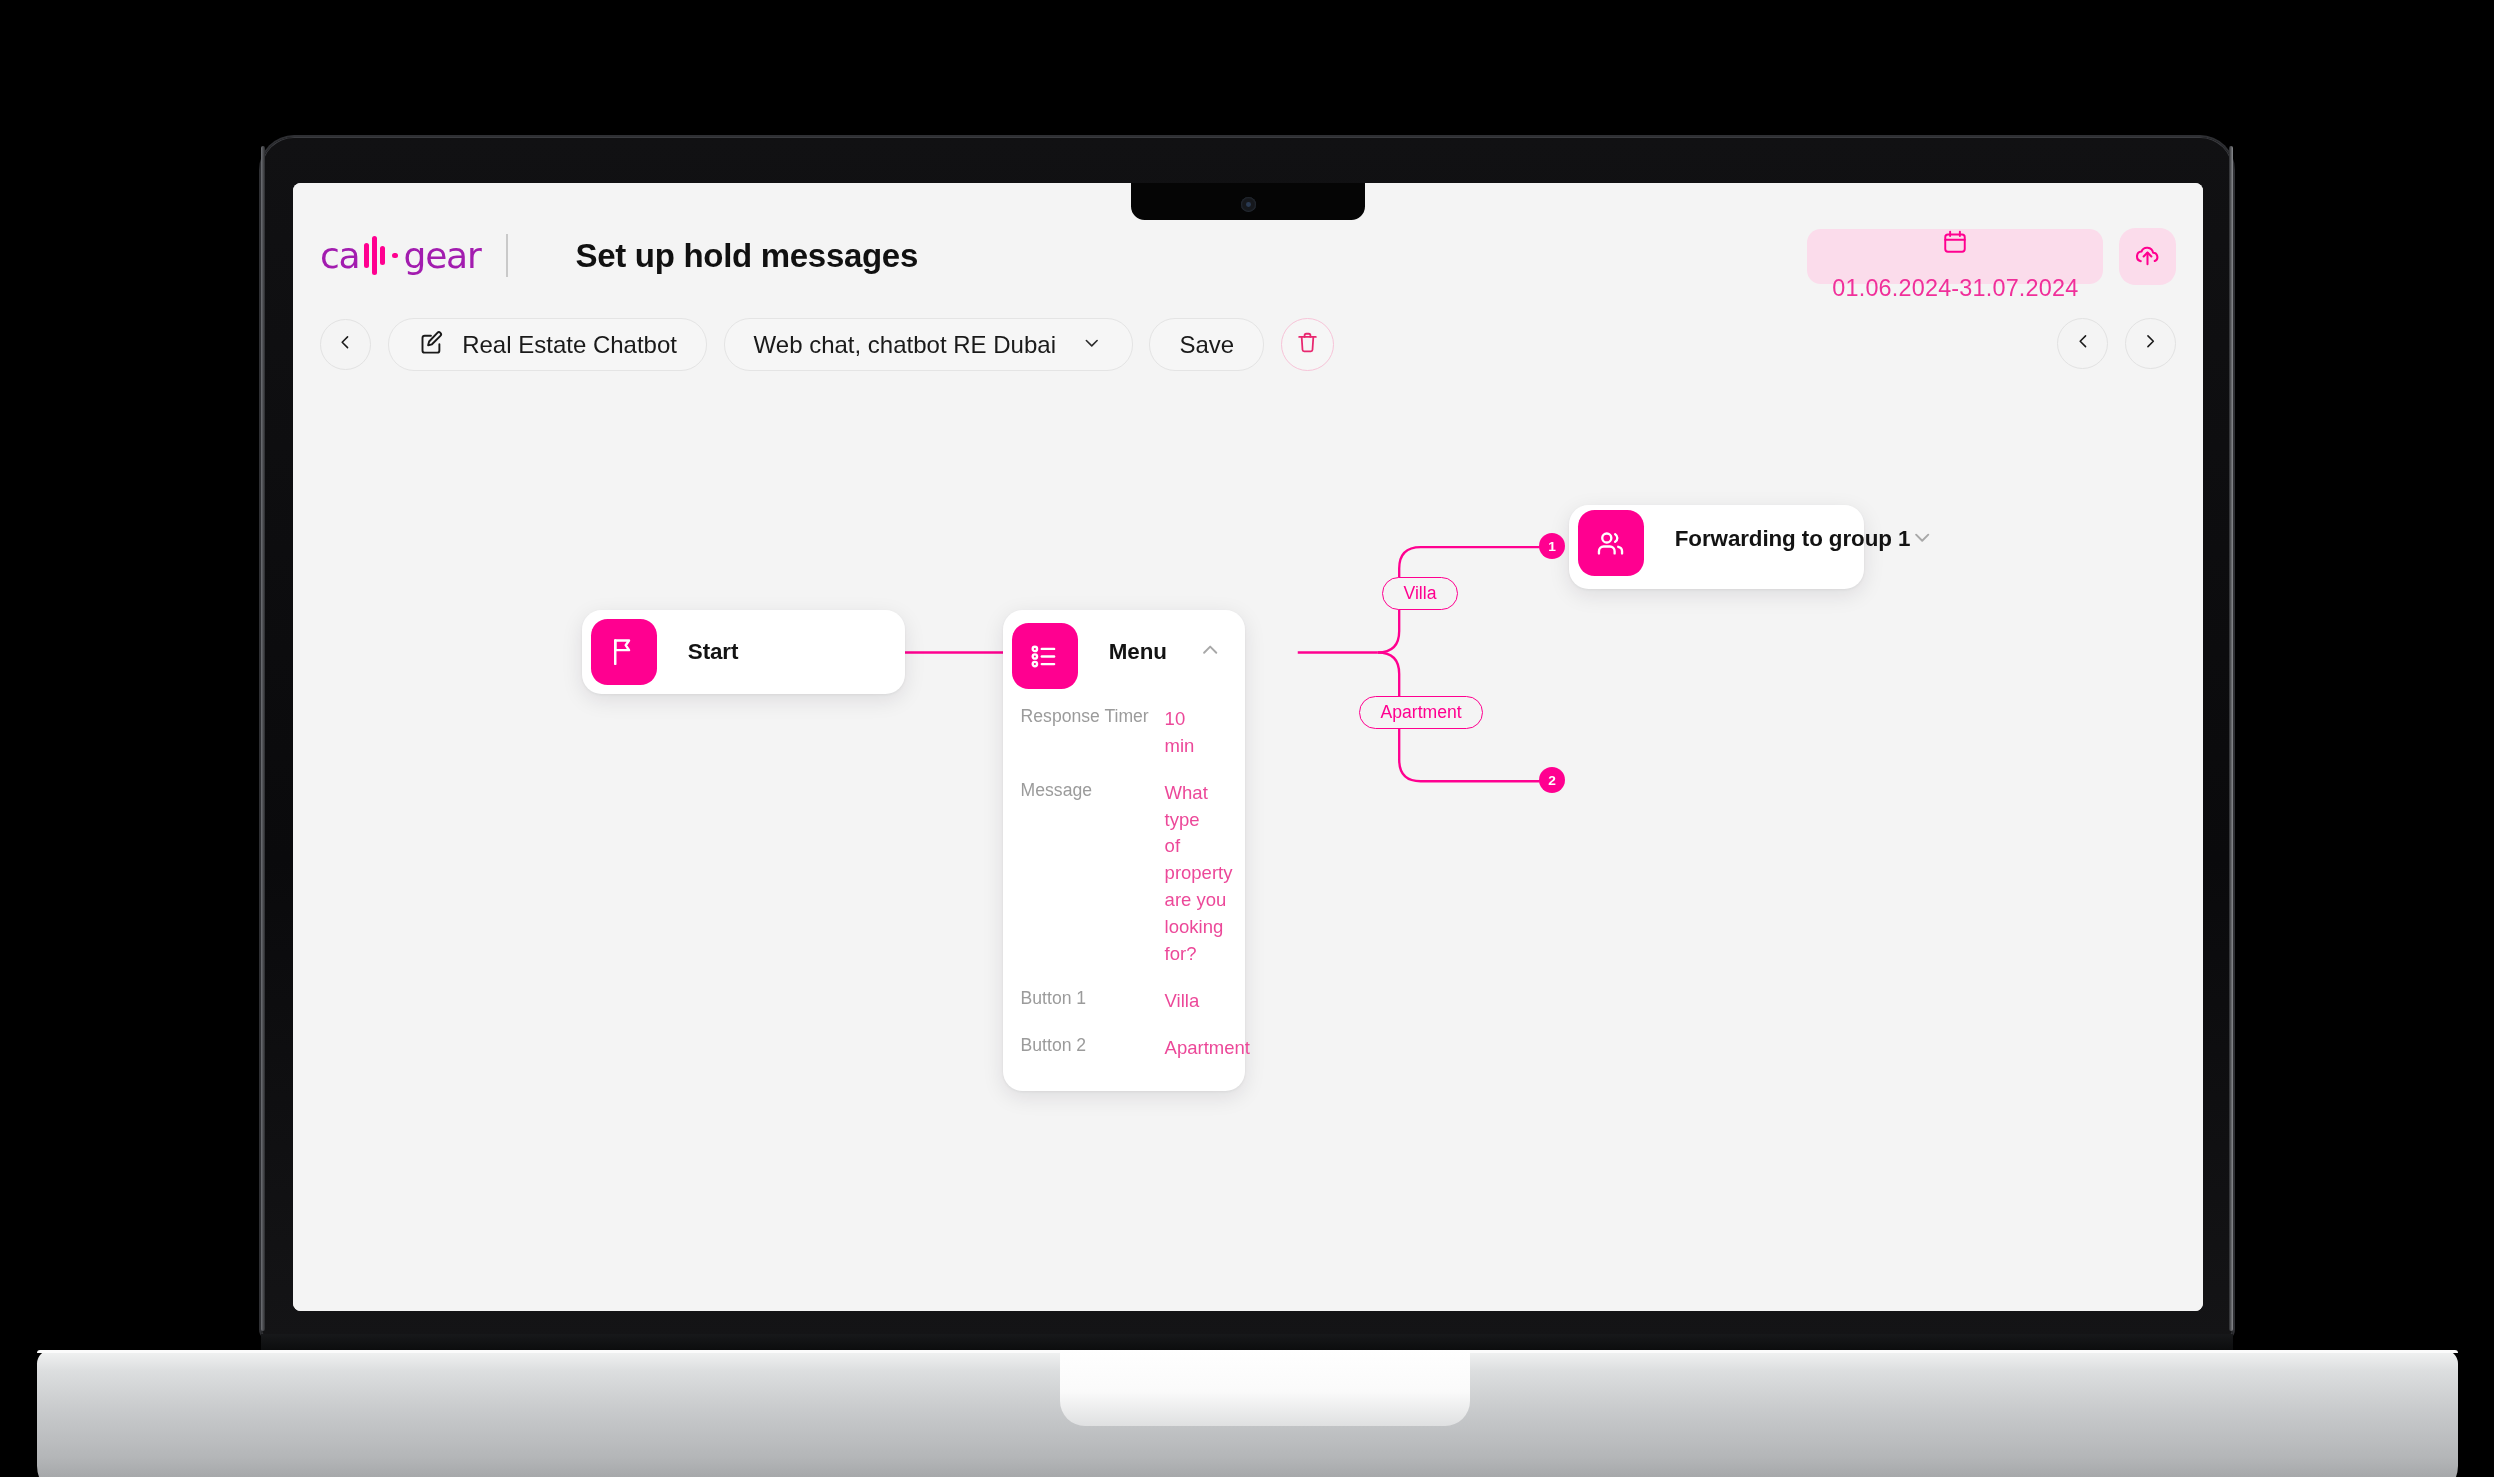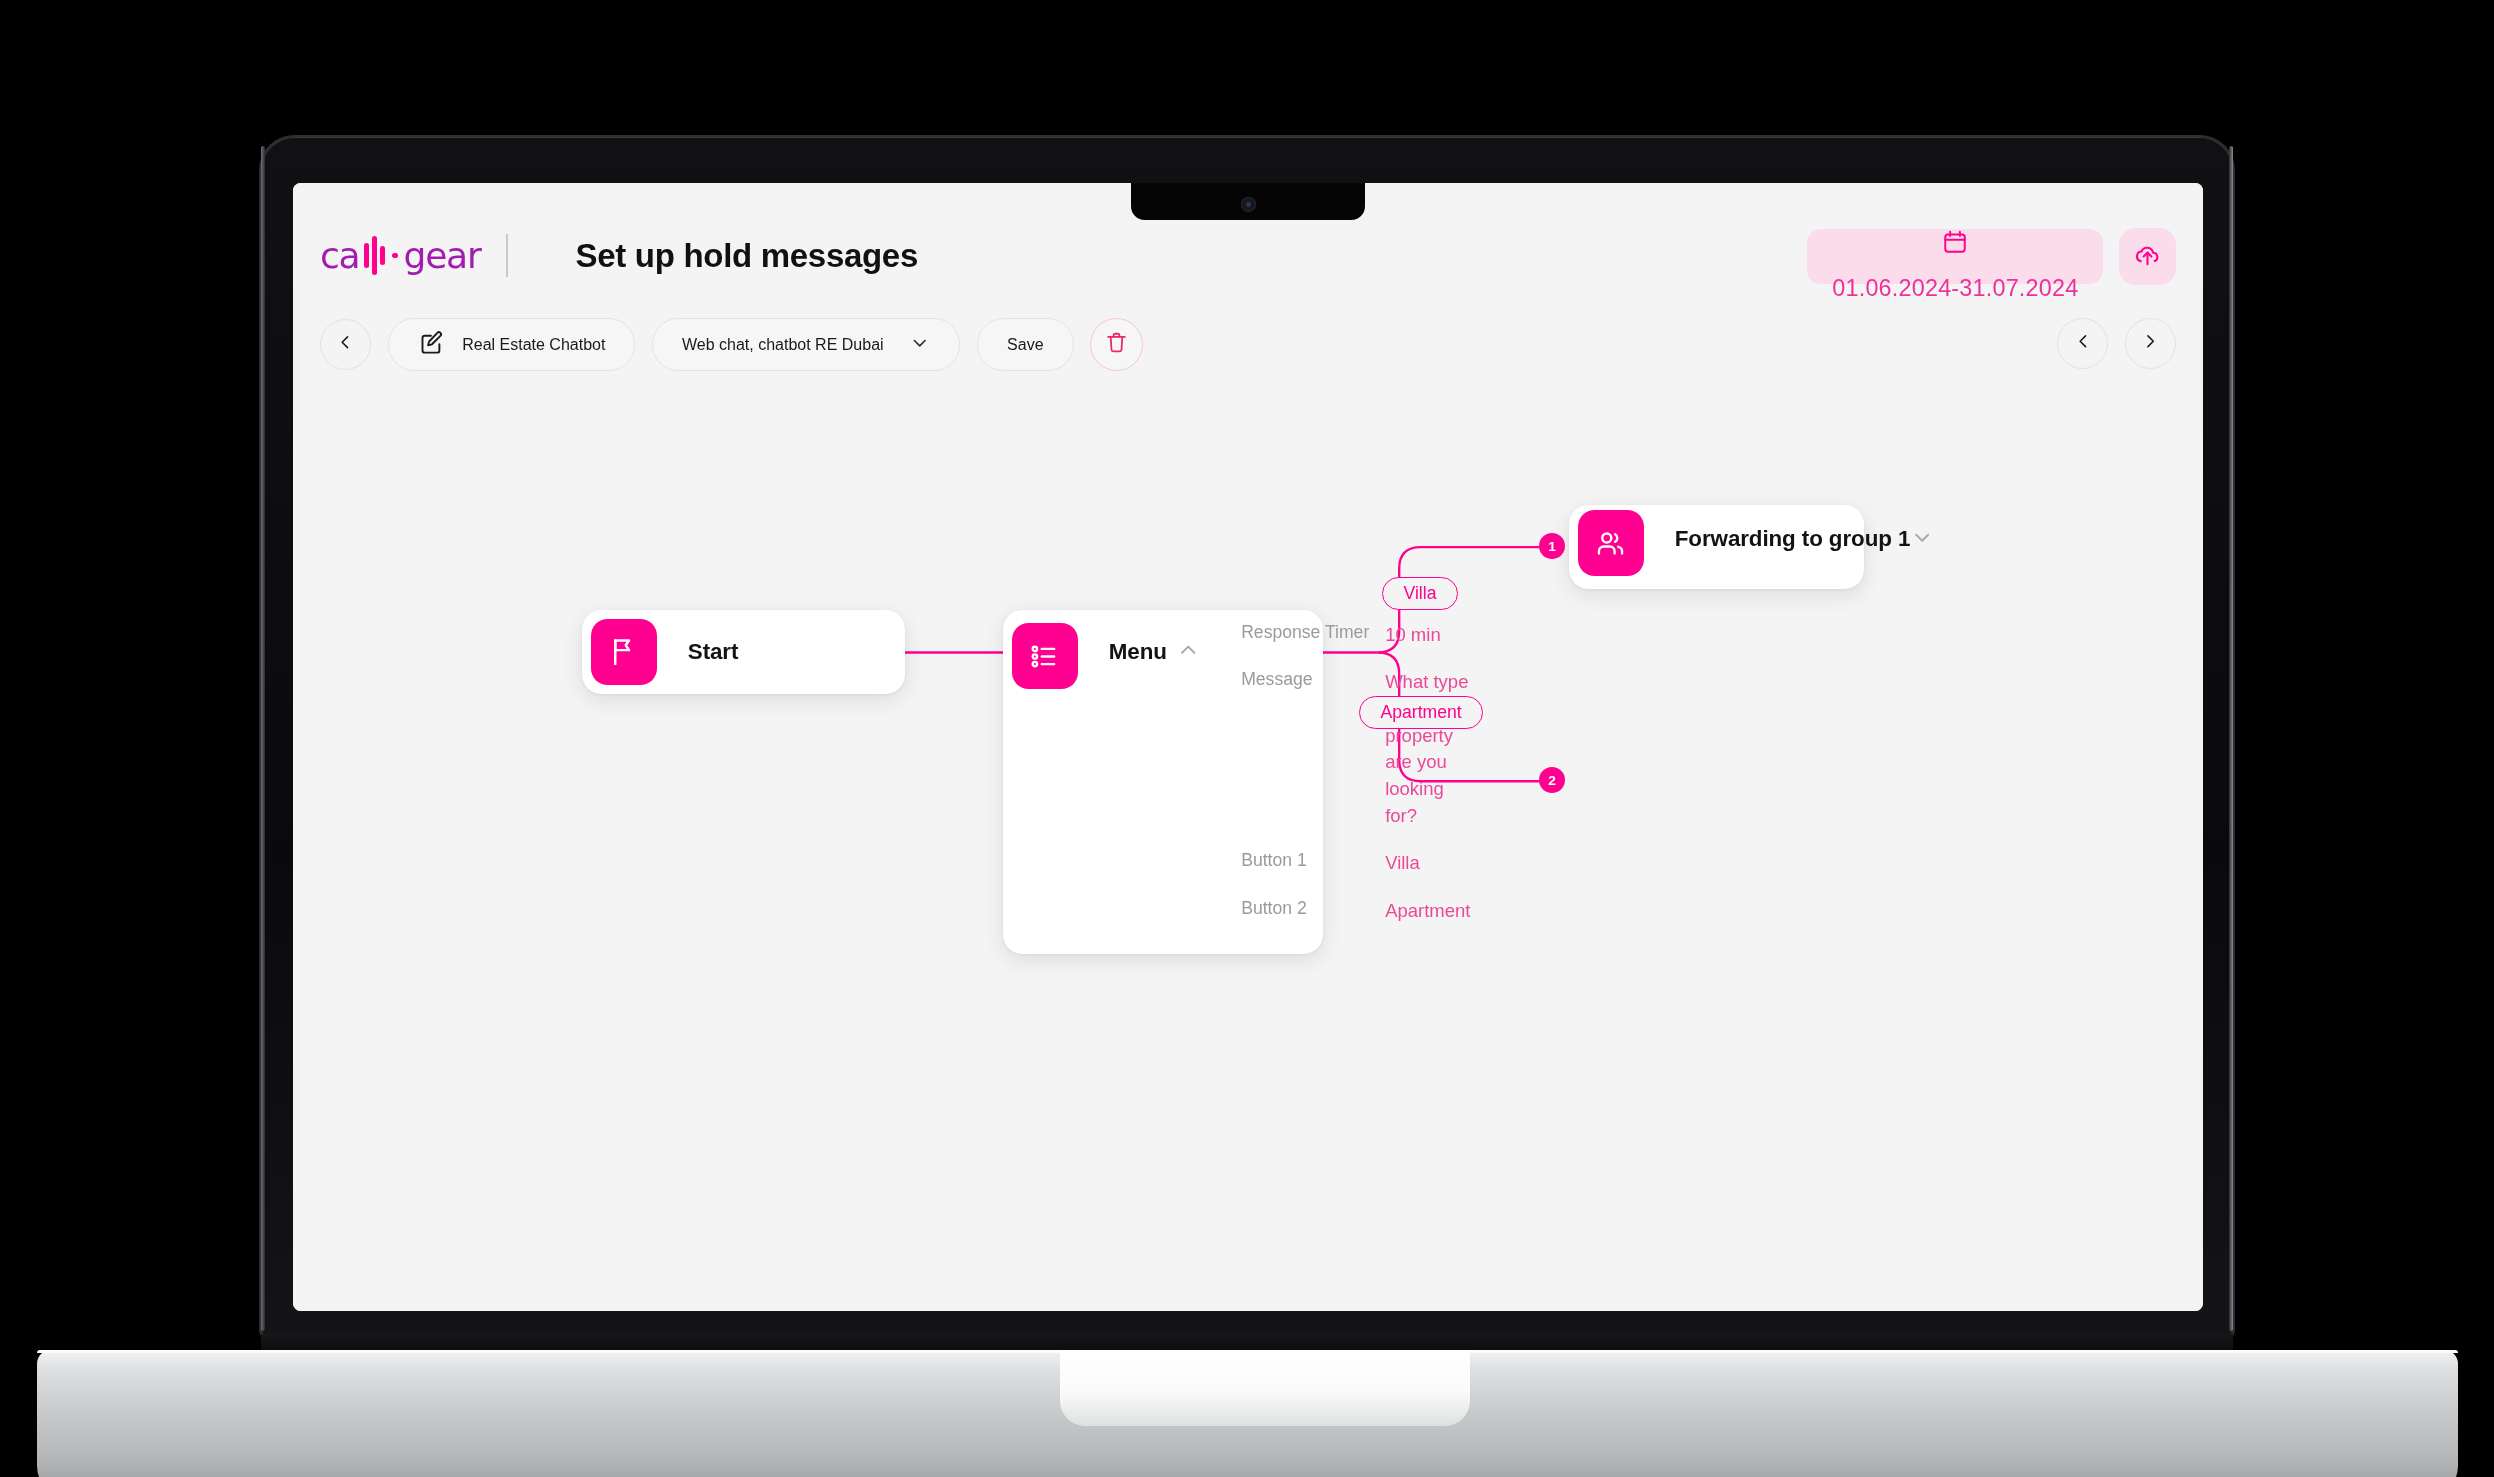--- a/index.html
+++ b/index.html
@@ -147,21 +147,21 @@
     border: 1.5px solid #e2e2e2; background: #f4f4f4;
     display: flex; align-items: center; justify-content: center;
     cursor: pointer;
   }
   .pill {
     height: 53px; border-radius: 26px;
     border: 1.5px solid #e4e4e4; background: #f6f6f6;
     display: flex; align-items: center; gap: 17.6px;
     padding: 0 29px; cursor: pointer;
   }
-  .pill-label { font-size: 16px; color: #1a1a1a; white-space: nowrap; }
+  .pill-label { font-size: 24px; color: #1a1a1a; white-space: nowrap; }
   #delete-button {
     width: 53px; height: 53px; border-radius: 50%;
     border: 1.5px solid #f7c4d8; background: #f6f6f6;
     display: flex; align-items: center; justify-content: center;
     cursor: pointer;
   }
   #toolbar-right {
     position: absolute; right: 27px; top: 135px;
     display: flex; align-items: center; gap: 16.6px;
   }
@@ -194,21 +194,21 @@
   }
   .node-head {
     display: flex; align-items: center;
     height: 68px; width: 100%;
   }
   .node-head-text { flex: 1; padding-left: 31px; }
 
   #node-start { left: 289px; top: 222px; width: 323px; height: 84px; }
   #node-start .node-title { padding-left: 31px; }
 
-  #node-menu { left: 710px; top: 222px; width: 320px; }
+  #node-menu { left: 710px; top: 222px; width: 242px; flex-direction: column; }
   #node-menu-head { display: flex; align-items: center; height: 84px; width: 100%; }
   #node-menu-collapse {
     width: 43px; height: 43px; margin-right: 13.7px;
     display: flex; align-items: center; justify-content: center; cursor: pointer;
   }
   #node-menu-body {
     width: 100%; padding: 11.7px 27px 29px 17.6px;
   }
   .menu-field {
     display: flex; align-items: flex-start; margin-bottom: 20.5px;

